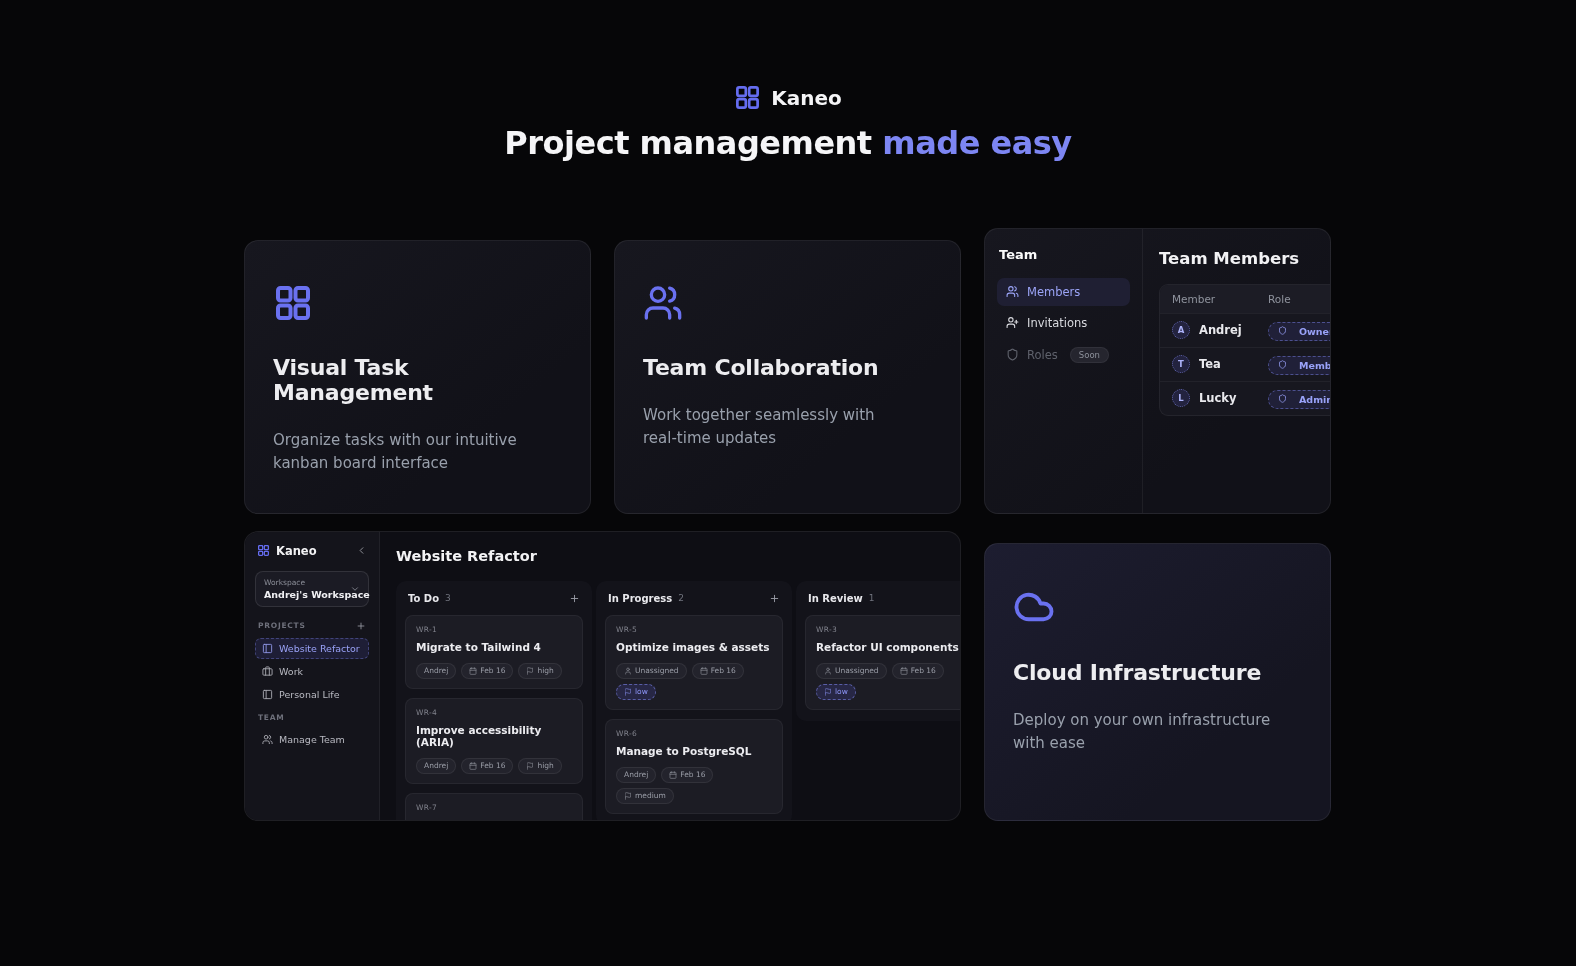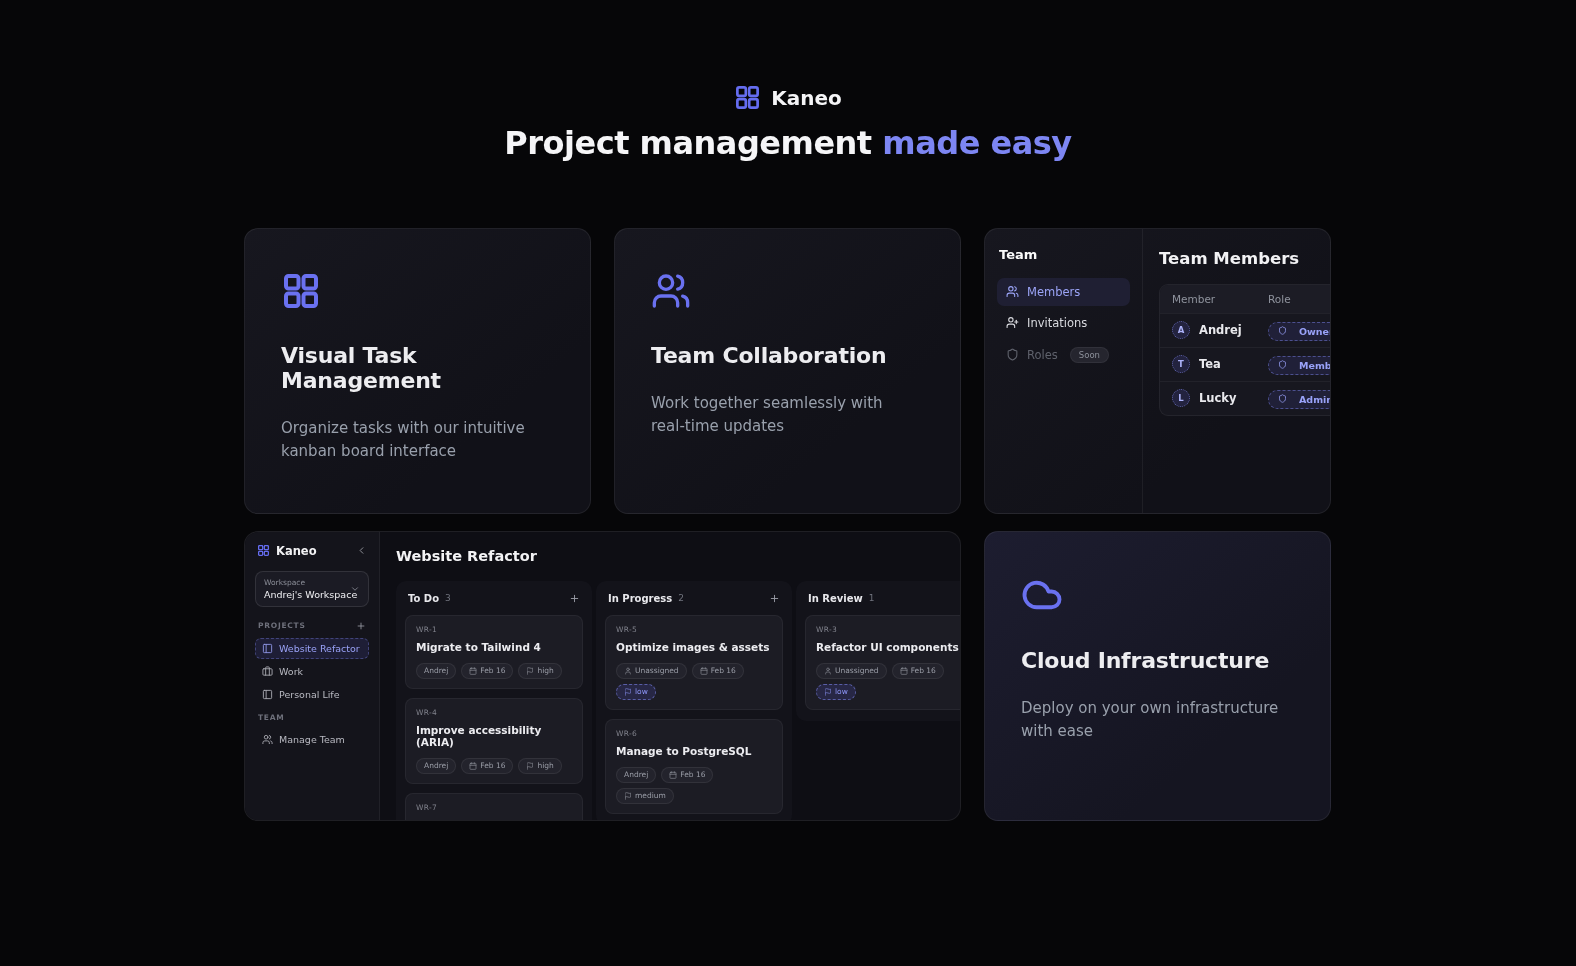--- a/index.html
+++ b/index.html
@@ -15,21 +15,21 @@
   .hero-title .accent { color:#7d86f3; }
 
   
   .grid { width:1088px; margin:66px auto 0; display:grid;
     grid-template-columns:347px 347px 347px; grid-template-rows:286px 290px; gap:17px 23px; }
   .card { border-radius:14px; border:1px solid rgba(255,255,255,0.07);
     background:linear-gradient(140deg,#17171f 0%,#111118 70%); overflow:hidden; position:relative; }
   .span2 { grid-column:1 / 3; }
 
   
-  .feature { padding:42px 36px; }
+  .feature { padding:42px 28px;margin-top:12px; }
   .ficon { color:#6a71f0; margin-bottom:28px; }
   .ftitle { font-size:22px; font-weight:700; color:#ededf0; margin-bottom:24px; letter-spacing:-0.2px; }
   .fdesc { font-size:15px; color:#99a0ac; line-height:1.55; max-width:265px; }
   .cloud-card { background:linear-gradient(140deg,#1d1d30 0%,#151521 70%); }
 
   
   .team-panel { display:flex; }
   .tp-nav { width:158px; flex:none; border-right:1px solid rgba(255,255,255,0.06); padding:16px 12px; }
   .tp-nav-title { font-size:13px; font-weight:700; color:#fafafa; margin:2px 2px 16px; }
   .tp-item { display:flex; align-items:center; gap:8px; padding:7px 9px; border-radius:7px;
@@ -61,21 +61,21 @@
   .kb-side { width:135px; flex:none; background:#14141b; border-right:1px solid rgba(255,255,255,0.06);
     padding:11px 10px; }
   .kb-brand { display:flex; align-items:center; gap:6px; padding:1px 2px 11px; }
   .kb-brand .logo { color:#656df0; display:inline-flex; }
   .kb-brand .bname { color:#f2f2f4; font-size:11.5px; font-weight:700; }
   .kb-collapse { margin-left:auto; color:#9a9ba3; display:inline-flex; }
   .kb-ws { border:1px solid rgba(255,255,255,0.1); background:#1b1b24; border-radius:8px;
     padding:6px 8px; display:flex; align-items:center; margin:2px 0 14px; }
   .kb-ws-text { flex:1; min-width:0; }
   .kb-ws-label { font-size:7.5px; color:#8b8e98; margin-bottom:2px; }
-  .kb-ws-name { font-size:9.5px; font-weight:400; color:#f0f0f3; white-space:nowrap; }
+  .kb-ws-name { font-size:9.5px; font-weight:700; color:#f0f0f3; white-space:nowrap; }
   .kb-ws .chev { color:#8b8e98; display:inline-flex; }
   .kb-sec { display:flex; align-items:center; font-size:7.5px; font-weight:700; letter-spacing:0.1em;
     color:#6e707b; padding:0 3px; margin:8px 0 7px;gap:36px; }
   .kb-sec .plus { margin-left:auto; color:#9a9ca6; display:inline-flex; }
   .kb-item { display:flex; align-items:center; gap:6px; font-size:9.5px; color:#b9bac2;
     padding:5px 7px; border-radius:6px; margin-bottom:2px; }
   .kb-item .ico { display:inline-flex; color:currentColor; opacity:0.9; }
   .kb-item.active { color:#9aa2f7; background:rgba(99,102,241,0.13); border:1px dashed rgba(132,140,250,0.35); padding:4px 6px; }
   .kb-board { flex:1; min-width:0; padding:15px 0 0 16px; }
   .kb-board-title { font-size:14.5px; font-weight:700; color:#f3f3f5; margin:1px 0 17px; }

